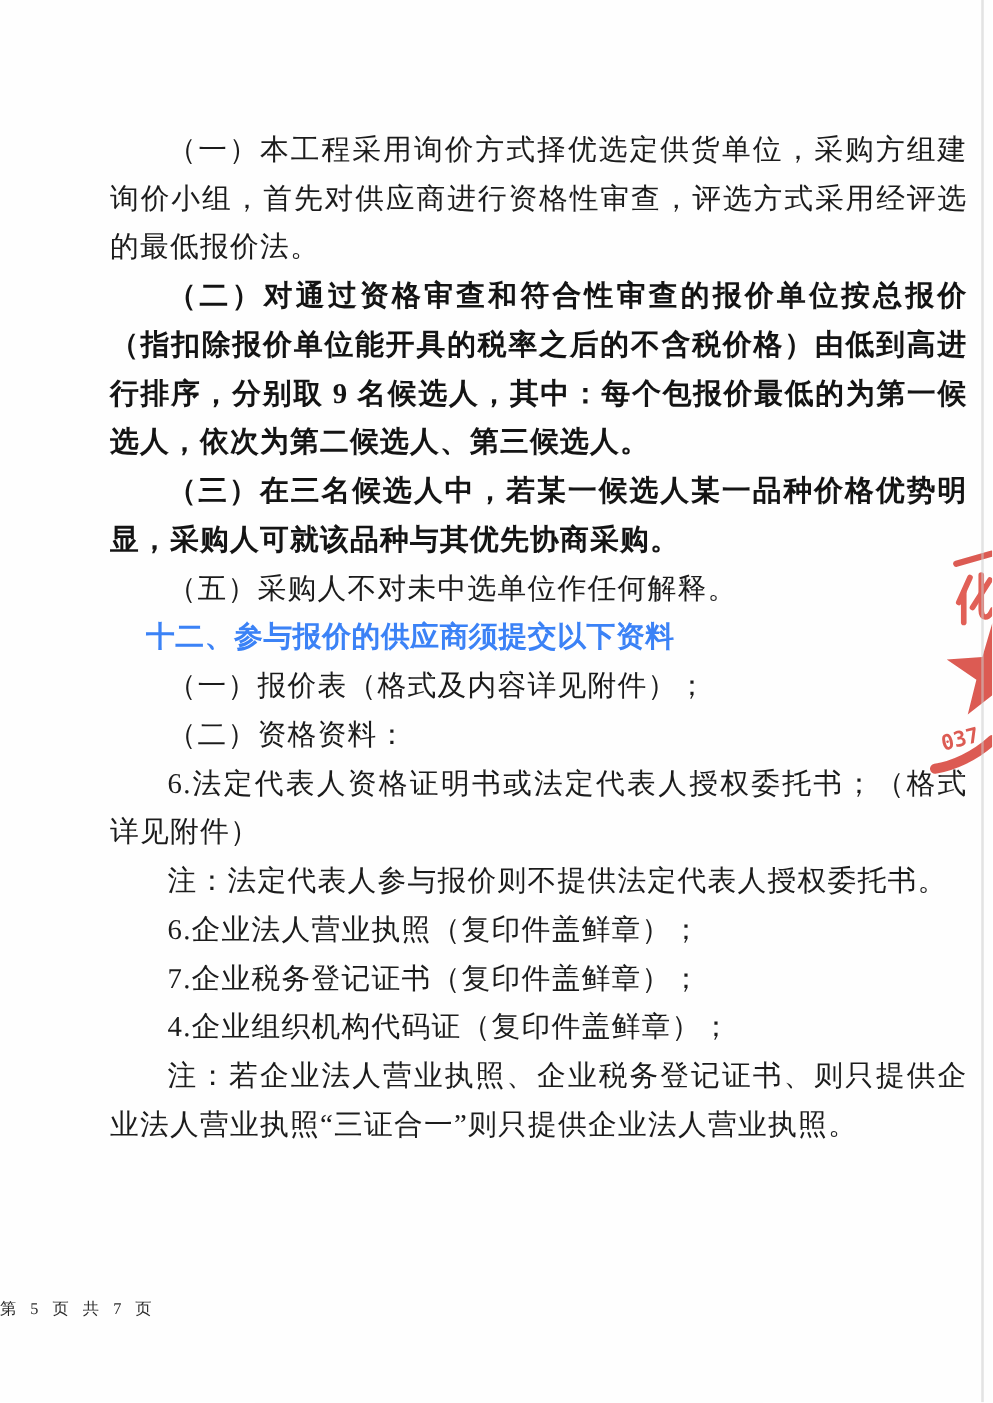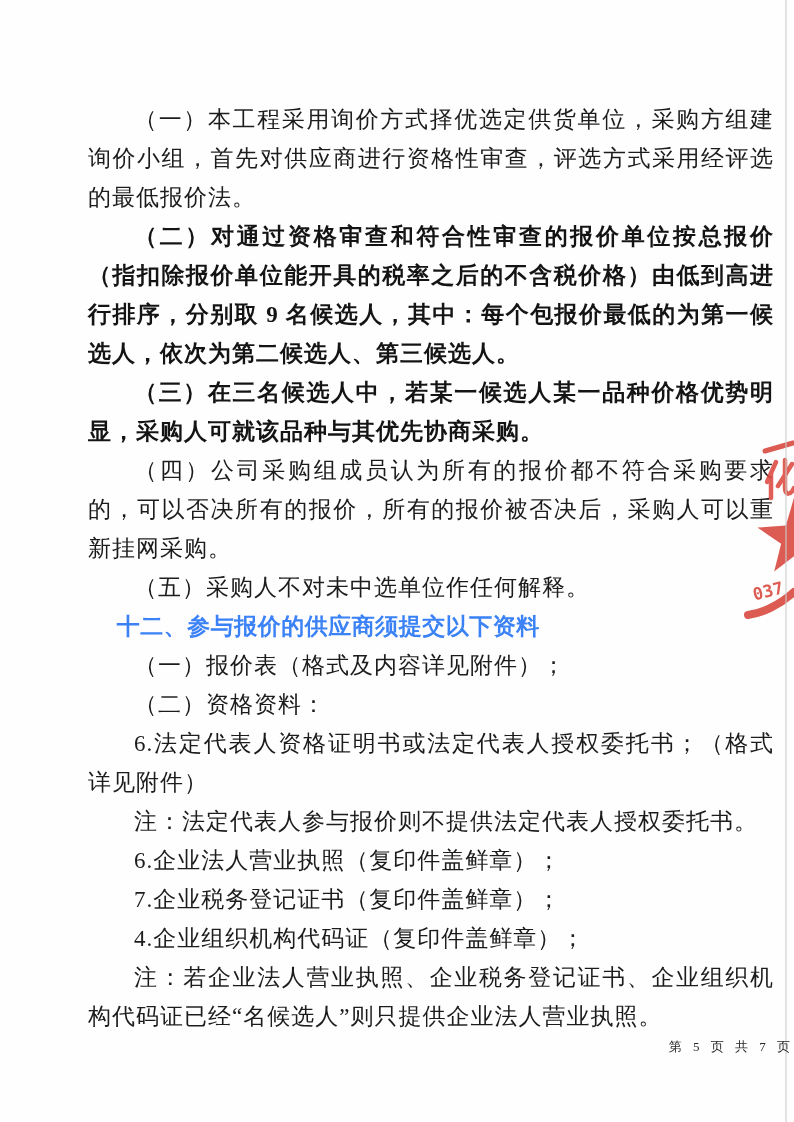--- a/index.html
+++ b/index.html
@@ -40,21 +40,21 @@
     font-weight: 700;
     color: #3b82f6;
     text-indent: 1.25em;
     letter-spacing: 0.5px;
   }
   .footer {
     position: absolute;
     top: 1038px;
     left: 0;
     width: 100%;
-    text-align: right;
+    text-align: left;
     font-size: 13px;
     letter-spacing: 4px;
     color: #2a2a2a;
     font-family: "Liberation Serif", "DejaVu Serif", serif;
   }
   .seal {
     position: absolute;
     left: 740px;
     top: 438px;
     width: 54px;
@@ -73,31 +73,30 @@
 </style>
 </head>
 <body>
 
 <div class="page">
 
   <div class="content">
     <p>（一）本工程采用询价方式择优选定供货单位，采购方组建询价小组，首先对供应商进行资格性审查，评选方式采用经评选的最低报价法。</p>
     <p class="bold">（二）对通过资格审查和符合性审查的报价单位按总报价（指扣除报价单位能开具的税率之后的不含税价格）由低到高进行排序，分别取 9 名候选人，其中：每个包报价最低的为第一候选人，依次为第二候选人、第三候选人。</p>
     <p class="bold">（三）在三名候选人中，若某一候选人某一品种价格优势明显，采购人可就该品种与其优先协商采购。</p>
-    <p>（四）公司采购组成员认为所有的报价都不符合采购要求的，可以否决所有的报价，所有的报价被否决后，采购人可以重新挂网采购。</p>
     <p>（五）采购人不对未中选单位作任何解释。</p>
     <p class="heading">十二、参与报价的供应商须提交以下资料</p>
     <p>（一）报价表（格式及内容详见附件）；</p>
     <p>（二）资格资料：</p>
     <p>6.法定代表人资格证明书或法定代表人授权委托书；（格式详见附件）</p>
     <p>注：法定代表人参与报价则不提供法定代表人授权委托书。</p>
     <p>6.企业法人营业执照（复印件盖鲜章）；</p>
     <p>7.企业税务登记证书（复印件盖鲜章）；</p>
     <p>4.企业组织机构代码证（复印件盖鲜章）；</p>
-    <p>注：若企业法人营业执照、企业税务登记证书、企业组织机构代码证已经“名候选人”则只提供企业法人营业执照。</p>
+    <p>注：若企业法人营业执照、企业税务登记证书、则只提供企业法人营业执照“三证合一”则只提供企业法人营业执照。</p>
   </div>
 
   <svg class="seal" viewBox="0 0 54 185" xmlns="http://www.w3.org/2000/svg">
 
     <path d="M25,13 L53,5" stroke="#d8453c" stroke-width="5" stroke-linecap="round" fill="none"></path>
 
     <g stroke="#dd4a40" stroke-width="4.5" stroke-linecap="round" fill="none">
       <path d="M36,24 L27,44"></path>
       <path d="M31,36 L31,60"></path>
       <path d="M52,26 L38,48"></path>

